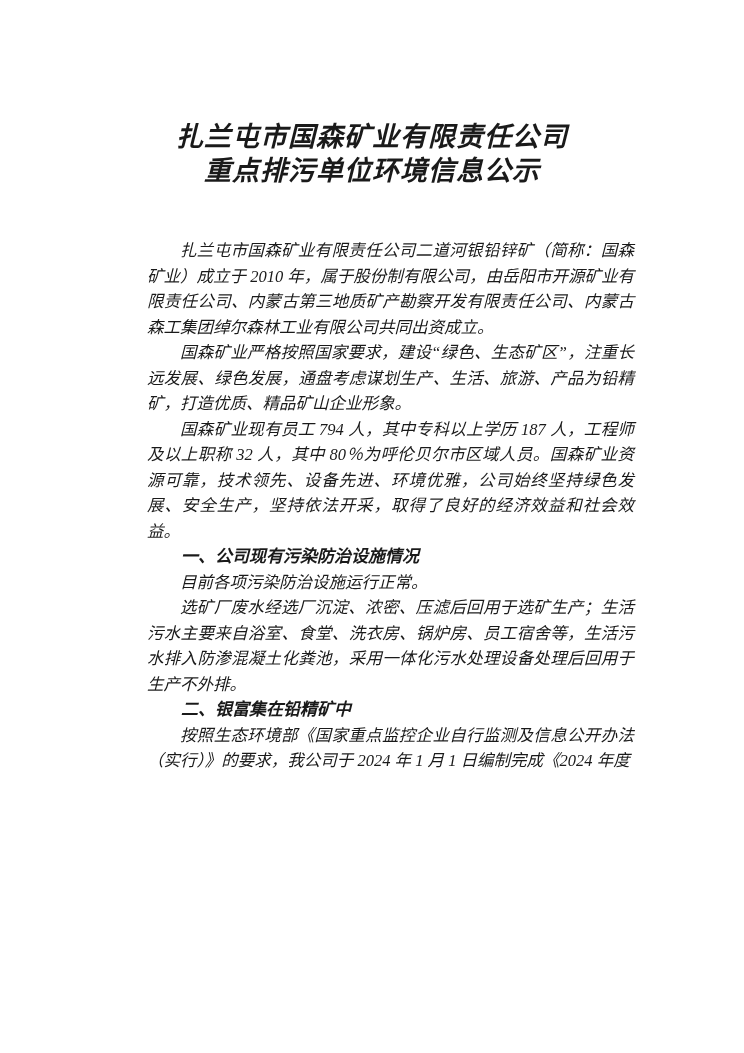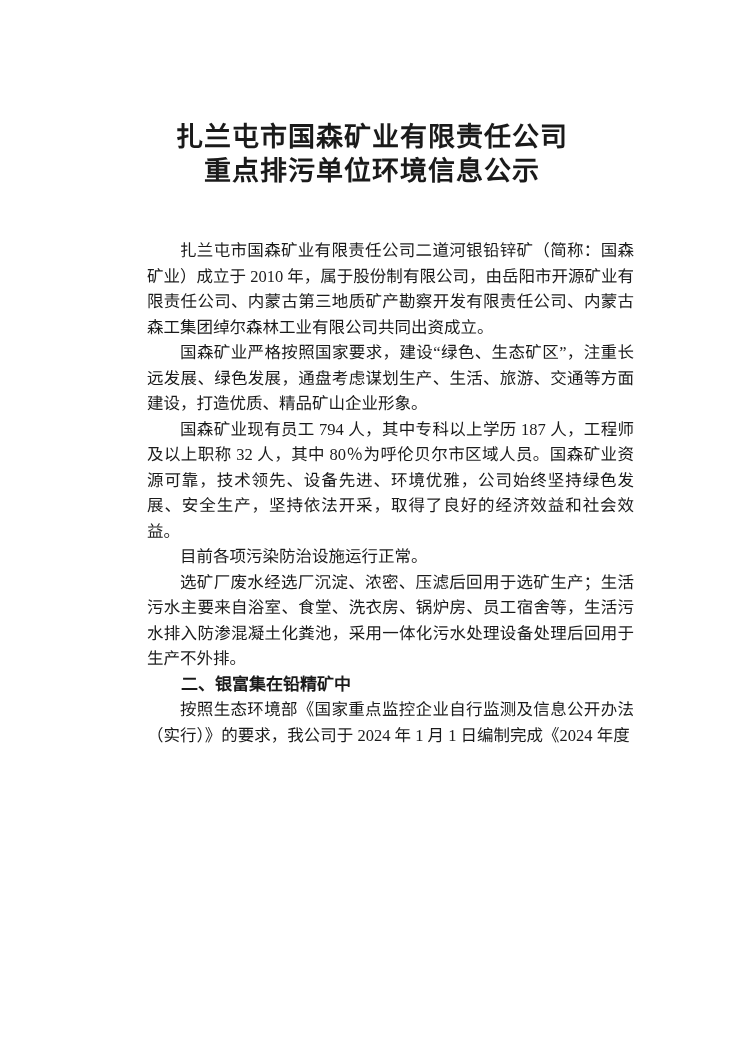--- a/index.html
+++ b/index.html
@@ -8,20 +8,21 @@
     padding: 0;
     background: #ffffff;
   }
   .page {
     position: relative;
     width: 744px;
     height: 880px;
     background: #ffffff;
     overflow: hidden;
     color: #1a1a1a;
+    font-style: italic;
   }
   .doc-title {
     position: absolute;
     top: 120px;
     left: 0;
     right: 0;
     text-align: center;
     font-family: "Liberation Serif", "DejaVu Serif", serif;
     font-weight: 700;
     font-size: 27px;
@@ -61,21 +62,22 @@
 
 <div class="page">
 
   <div class="doc-title">
     <span class="title-line">扎兰屯市国森矿业有限责任公司</span>
     <span class="title-line">重点排污单位环境信息公示</span>
   </div>
 
   <div class="doc-body">
     <p class="para">扎兰屯市国森矿业有限责任公司二道河银铅锌矿（简称：国森矿业）成立于 2010 年，属于股份制有限公司，由岳阳市开源矿业有限责任公司、内蒙古第三地质矿产勘察开发有限责任公司、内蒙古森工集团绰尔森林工业有限公司共同出资成立。</p>
-    <p class="para">国森矿业严格按照国家要求，建设“绿色、生态矿区”，注重长远发展、绿色发展，通盘考虑谋划生产、生活、旅游、交通等方面建设，打造优质、精品矿山企业形象。</p>
+    <p class="para">国森矿业严格按照国家要求，建设“绿色、生态矿区”，注重长远发展、绿色发展，通盘考虑谋划生产、生活、旅游、产品为铅精矿，打造优质、精品矿山企业形象。</p>
     <p class="para">国森矿业现有员工 794 人，其中专科以上学历 187 人，工程师及以上职称 32 人，其中 80％为呼伦贝尔市区域人员。国森矿业资源可靠，技术领先、设备先进、环境优雅，公司始终坚持绿色发展、安全生产，坚持依法开采，取得了良好的经济效益和社会效益。</p>
+    <p class="heading">一、公司现有污染防治设施情况</p>
     <p class="para">目前各项污染防治设施运行正常。</p>
     <p class="para">选矿厂废水经选厂沉淀、浓密、压滤后回用于选矿生产；生活污水主要来自浴室、食堂、洗衣房、锅炉房、员工宿舍等，生活污水排入防渗混凝土化粪池，采用一体化污水处理设备处理后回用于生产不外排。</p>
     <p class="heading">二、银富集在铅精矿中</p>
     <p class="para">按照生态环境部《国家重点监控企业自行监测及信息公开办法（实行）》的要求，我公司于 2024 年 1 月 1 日编制完成《2024 年度</p>
   </div>
 
 </div>
 
 </body></html>

